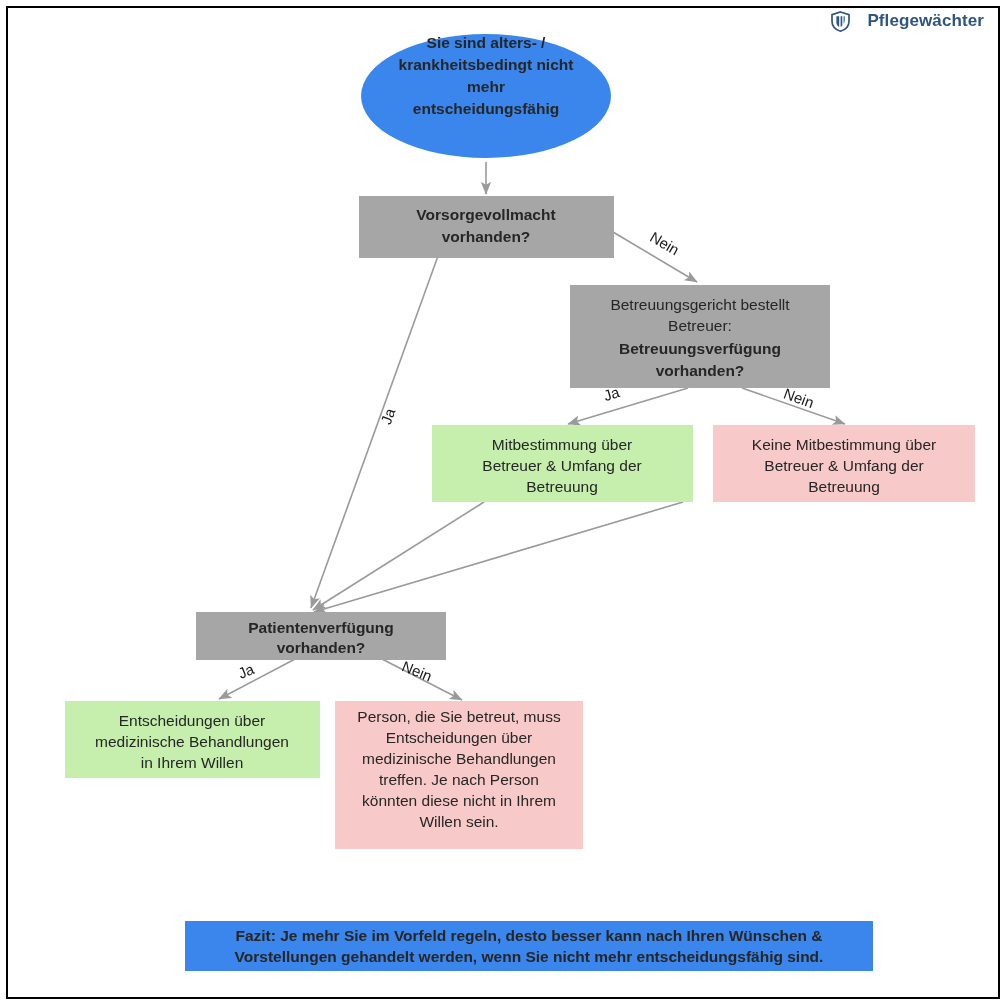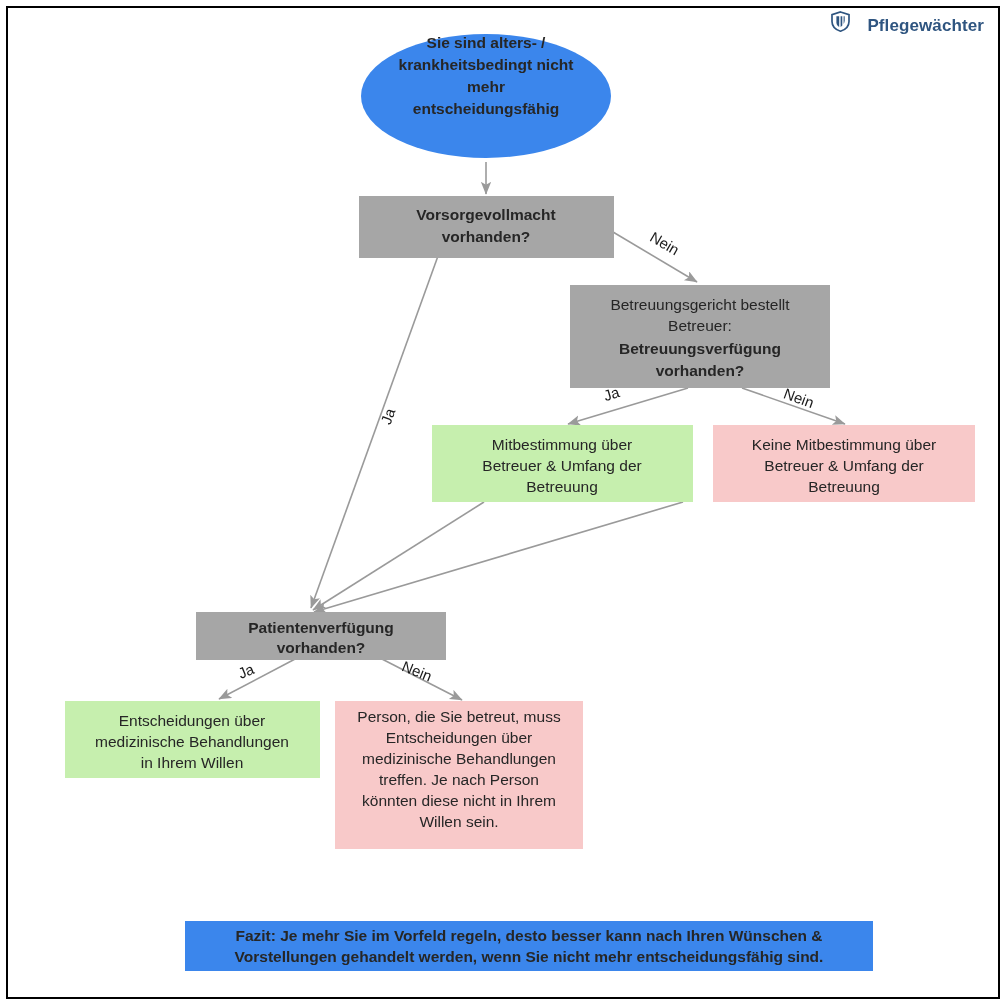--- a/index.html
+++ b/index.html
@@ -28,21 +28,21 @@
     height: 993px;
     border: 2px solid #000000;
     box-sizing: border-box;
     pointer-events: none;
   }
   .brand {
     position: absolute;
     right: 22px;
     top: 11px;
     display: flex;
-    align-items: flex-end;
+    align-items: flex-start;
     gap: 17px;
   }
   .brand-name {
     font-size: 17px;
     font-weight: bold;
     color: #2f5580;
     letter-spacing: .1px;
     white-space: nowrap;
   }
   svg.flow {

